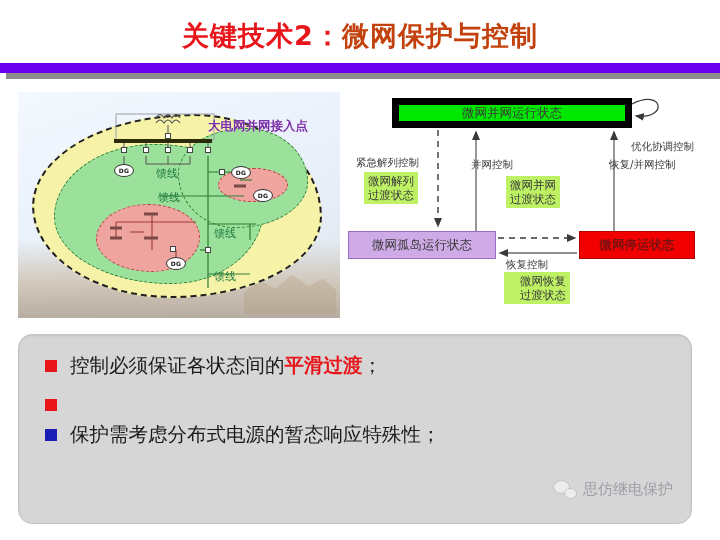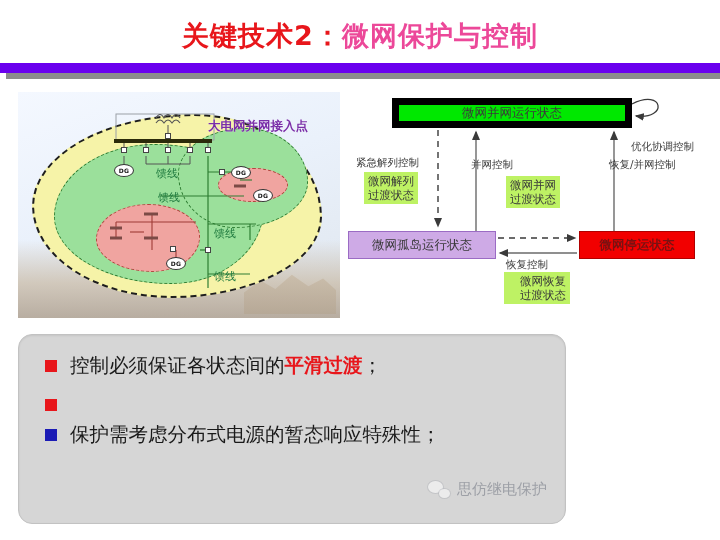--- a/index.html
+++ b/index.html
@@ -14,21 +14,21 @@
   
   #title-row {
     position: absolute; left: 0; top: 18px; width: 720px;
     text-align: center; white-space: nowrap;
   }
   .title-seg {
     font-size: 27px; font-weight: bold; letter-spacing: 1px;
     font-family: "DejaVu Sans", "Liberation Sans", sans-serif;
   }
   #title-a { color: #e8161b; }
-  #title-b { color: #ec4899; }
+  #title-b { color: #c2410c; }
 
   #title-bar {
     position: absolute; left: 0; top: 63px; width: 720px; height: 10px;
     background: #6a00ee;
   }
   #title-bar-shadow {
     position: absolute; left: 6px; top: 73px; width: 714px; height: 6px;
     background: #8c8c8c;
   }
 
@@ -125,21 +125,21 @@
   #l-jinji { left: 10px; top: 64px; }
   #l-bingwang { left: 125px; top: 66px; }
   #l-huifubing { left: 263px; top: 66px; }
   #l-youhua { left: 285px; top: 48px; }
   #l-huifu { left: 160px; top: 166px; }
 
   .arrow-svg { position:absolute; left:0; top:0; width:366px; height:226px; overflow:visible; }
 
   
   #panel {
-    position:absolute; left: 18px; top: 334px; width: 548px; height: 190px;
+    position:absolute; left: 18px; top: 334px; width: 674px; height: 190px;
     background:#d6d6d6; border:1px solid #c2c2c2; border-radius: 14px;
     box-shadow: 0 1px 2px rgba(0,0,0,.08) inset;
     overflow:hidden;
   }
   #bullets { position:absolute; left: 26px; top: 16px; right: 10px; }
   .bullet { display:flex; align-items:flex-start; margin-bottom: 9px; }
   .bsq { width: 12px; height: 12px; margin-top: 9px; margin-right: 13px; flex:0 0 auto; }
   .bsq.red { background:#e8161b; }
   .bsq.blue { background:#1b1bb5; }
   .btext {

